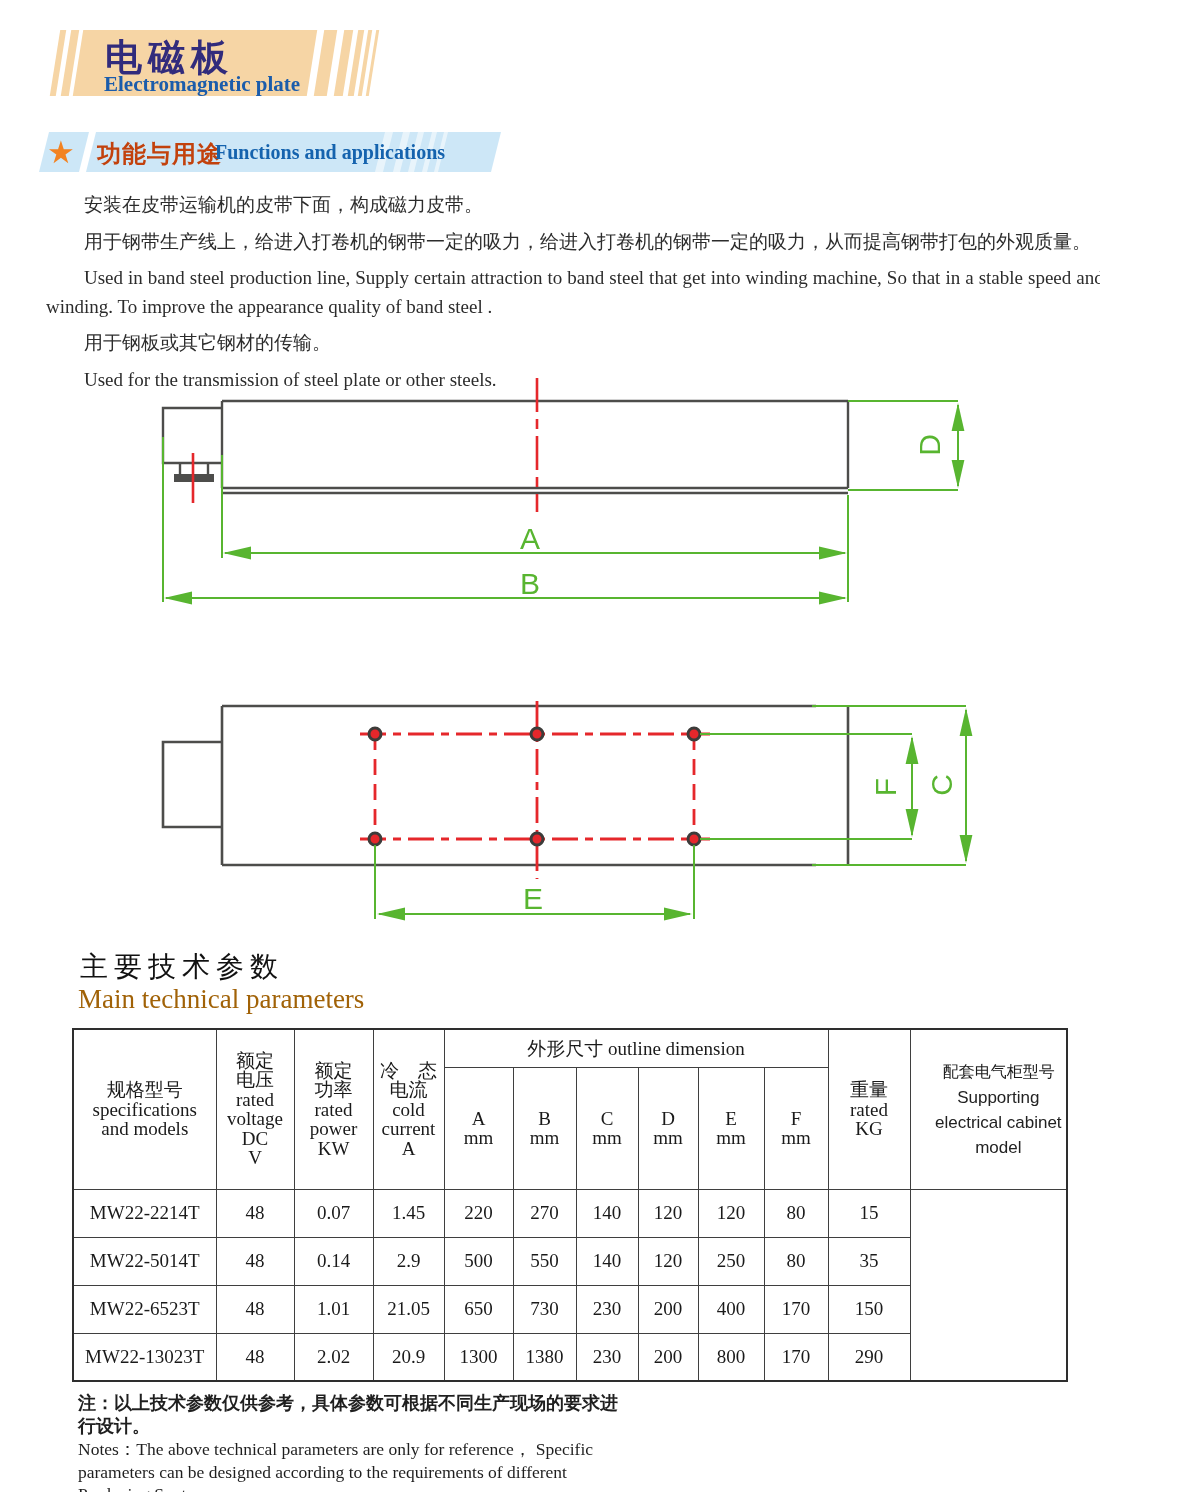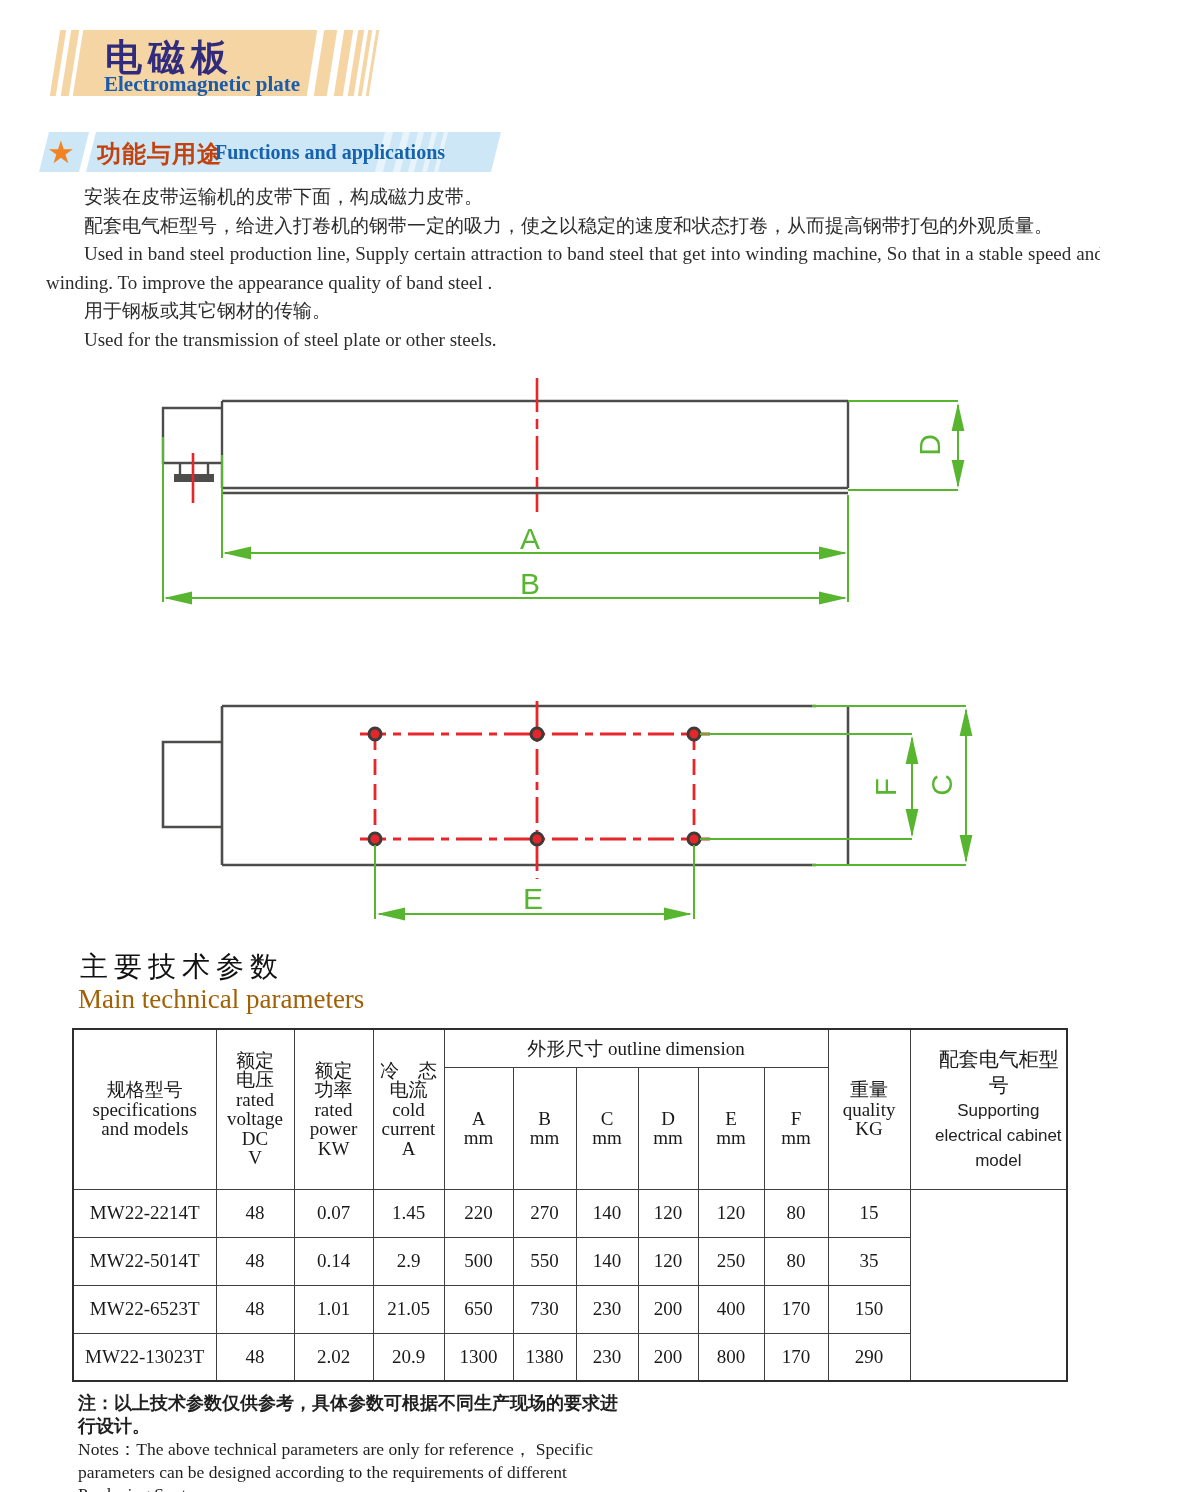--- a/index.html
+++ b/index.html
@@ -36,42 +36,42 @@
   .w5 { left:439px; width:4px; opacity:.55; }
   .star { position:absolute; left:47px; top:134px; font-size:31px; color:#f28322;
           font-family:"DejaVu Sans",sans-serif; }
   .sec-cn { position:absolute; left:97px; top:138px; font-size:24px; font-weight:600; color:#c2410c;
             font-family:"Liberation Sans","DejaVu Sans",sans-serif; letter-spacing:1px; }
   .sec-en { position:absolute; left:215px; top:141px; font-size:20px; font-weight:bold; color:#1563ae; }
 
   
   .paras { position:absolute; left:46px; top:183px; width:1106px; font-size:19px;
            line-height:28.6px; color:#2c2c2c; }
-  .paras p { text-indent:2em; text-align:justify; }
+  .paras p { text-indent:2em; text-align:justify;margin-top:8px; }
 
   
   .svgwrap { position:absolute; }
   .dimtext { font-family:"Liberation Sans","DejaVu Sans",sans-serif; font-size:30px; fill:#58b530; }
 
   
   .ph-cn { position:absolute; left:80px; top:948px; font-size:28px; letter-spacing:6px; color:#111;
            font-family:"Liberation Sans","DejaVu Sans",sans-serif; font-weight:500; }
   .ph-en { position:absolute; left:78px; top:984px; font-size:27px; color:#a16207; }
 
   
   table.params { position:absolute; left:72px; top:1028px; border-collapse:collapse;
                  table-layout:fixed; width:994px; }
   table.params td { border:1px solid #3f3f3f; text-align:center; vertical-align:middle;
                     font-size:19px; color:#1a1a1a; padding:1px; }
   table.params { border:2px solid #2e2e2e; }
   td.hcell { font-size:17.5px; line-height:19.5px; }
   tr.r1h { height:38px; }
   tr.r2h { height:122px; }
   tr.drow { height:48px; }
-  .cab-cn { font-size:20px; line-height:26px;padding-left:21px; }
+  .cab-cn { font-size:16px; line-height:26px;padding-left:21px; }
   .cab-en { font-family:"Liberation Sans","DejaVu Sans",sans-serif; font-size:17px; line-height:25px; color:#222;padding-left:20px; }
 
   
   .note-cn { position:absolute; left:78px; top:1392px; width:640px; font-size:18px; line-height:23px;
              font-weight:bold; color:#1f1f1f;
              font-family:"Liberation Sans","DejaVu Sans",sans-serif; }
   .note-en { position:absolute; left:78px; top:1438px; width:640px; font-size:17.5px; line-height:22.5px;
              color:#1f1f1f; }
 </style>
 </head>
@@ -100,21 +100,21 @@
     <div class="bluewhite w3"></div>
     <div class="bluewhite w4"></div>
     <div class="bluewhite w5"></div>
     <div class="star">★</div>
     <div class="sec-cn">功能与用途</div>
     <div class="sec-en">Functions and applications</div>
   </div>
 
   <div class="paras">
     <p>安装在皮带运输机的皮带下面，构成磁力皮带。</p>
-    <p>配套电气柜型号，给进入打卷机的钢带一定的吸力，使之以稳定的速度和状态打卷，从而提高钢带打包的外观质量。</p>
+    <p>用于钢带生产线上，给进入打卷机的钢带一定的吸力，给进入打卷机的钢带一定的吸力，从而提高钢带打包的外观质量。</p>
     <p>Used in band steel production line, Supply certain attraction to band steel that get into winding machine, So that in a stable speed and status winding. To improve the appearance quality of band steel .</p>
     <p>用于钢板或其它钢材的传输。</p>
     <p>Used for the transmission of steel plate or other steels.</p>
   </div>
 
   <svg class="svgwrap" style="left:140px; top:375px;" width="840" height="245">
     <defs>
       <marker id="gArr1" markerWidth="14" markerHeight="8" refX="13" refY="4" orient="auto-start-reverse">
         <path d="M14,4 L0,0.8 L0,7.2 Z" fill="#58b530"></path>
       </marker>
@@ -227,21 +227,21 @@
 rated
 power
 KW</td>
       <td rowspan="2" class="hcell pre">冷　态
 电流
 cold
 current
 A</td>
       <td colspan="6" class="hcell">外形尺寸 outline dimension</td>
       <td rowspan="2" class="hcell pre">重量
-quality
+rated
 KG</td>
       <td rowspan="2" class="hcell">
         <div class="cab-cn">配套电气柜型号</div>
         <div class="cab-en pre">Supporting
 electrical cabinet
 model</div>
       </td>
     </tr>
     <tr class="r2h">
       <td class="hcell pre">A

